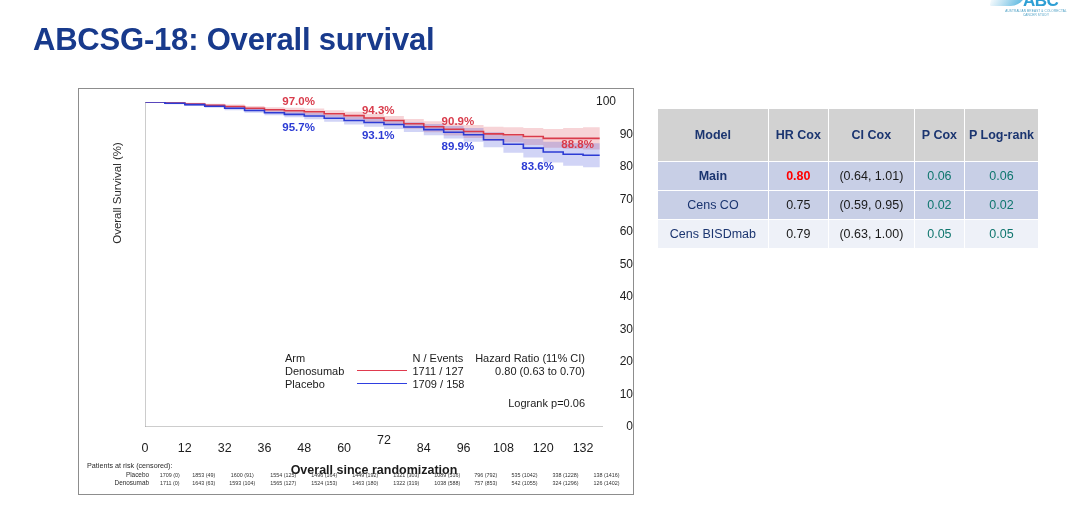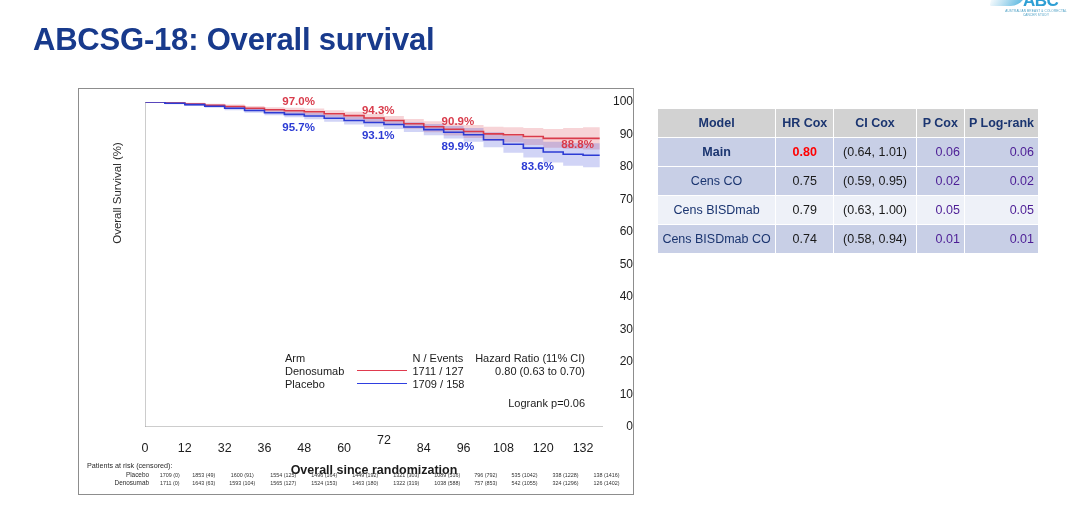--- a/index.html
+++ b/index.html
@@ -209,40 +209,40 @@
     width: 382px;
     border-collapse: separate;
     border-spacing: 1px;
     font-size: 12.5px;
   }
   #stats-table th {
     background: #d2d2d2;
     color: #1b3570;
     font-weight: bold;
     font-size: 12.5px;
-    padding: 7px 4px;
+    padding: 19px 4px;
     text-align: center;
     white-space: nowrap;
   }
   #stats-table td {
     padding: 7px 4px;
     text-align: center;
     color: #1a1a1a;
     white-space: nowrap;
     font-size: 12.5px;
   }
   #stats-table tr.shade-a td { background: #c8cfe6; }
   #stats-table tr.shade-b td { background: #eef1f8; }
   #stats-table td.model-cell { color: #1b3570; }
   #stats-table tr.row-main td.model-cell { font-weight: bold; }
   #stats-table tr.row-main td.hr-cell {
     color: #FF0000;
     font-weight: bold;
   }
-  #stats-table td.p-cell { color: #4c1d95; text-align: right; }
+  #stats-table td.p-cell { color: #0f766e; }
   #stats-table col.c-model { width: 118px; }
   #stats-table col.c-hr    { width: 62px; }
   #stats-table col.c-ci    { width: 92px; }
   #stats-table col.c-pcox  { width: 52px; }
   #stats-table col.c-plr   { width: 58px; }
 </style>
 </head>
 <body>
 
 <div id="logo">
@@ -263,21 +263,21 @@
       <div class="ytick-label" style="top: 330px; width: 54px;">0</div>
       <div class="ytick-label" style="top: 297.5px; width: 54px;">10</div>
       <div class="ytick-label" style="top: 265px; width: 54px;">20</div>
       <div class="ytick-label" style="top: 232.5px; width: 54px;">30</div>
       <div class="ytick-label" style="top: 200px; width: 54px;">40</div>
       <div class="ytick-label" style="top: 167.5px; width: 54px;">50</div>
       <div class="ytick-label" style="top: 135px; width: 54px;">60</div>
       <div class="ytick-label" style="top: 102.5px; width: 54px;">70</div>
       <div class="ytick-label" style="top: 70px; width: 54px;">80</div>
       <div class="ytick-label" style="top: 37.5px; width: 54px;">90</div>
-      <div class="ytick-label" style="top: 5px; width: 54px;">100</div>
+      <div class="ytick-label" style="top: 5px; width: 54px; text-align: center;">100</div>
     </div>
 
   <div class="plot-area">
     <svg id="svg-plot" width="458" height="325">
         <path d="M0.00,0.00 L19.91,0.00 L19.91,0.00 L39.83,0.00 L39.83,0.65 L59.74,0.65 L59.74,1.63 L79.65,1.63 L79.65,2.60 L99.57,2.60 L99.57,3.90 L119.48,3.90 L119.48,5.20 L139.39,5.20 L139.39,5.85 L159.30,5.85 L159.30,6.50 L179.22,6.50 L179.22,8.13 L199.13,8.13 L199.13,9.75 L219.04,9.75 L219.04,11.70 L238.96,11.70 L238.96,13.97 L258.87,13.97 L258.87,16.90 L278.78,16.90 L278.78,19.18 L298.70,19.18 L298.70,21.13 L318.61,21.13 L318.61,23.07 L338.52,23.07 L338.52,24.70 L358.43,24.70 L358.43,25.35 L378.35,25.35 L378.35,26.00 L398.26,26.00 L398.26,26.97 L418.17,26.97 L418.17,26.00 L438.09,26.00 L438.09,25.35 L454.68,25.35 L454.68,25.35 L454.68,47.45 L454.68,47.45 L438.09,47.45 L438.09,46.80 L418.17,46.80 L418.17,45.82 L398.26,45.82 L398.26,42.90 L378.35,42.90 L378.35,40.30 L358.43,40.30 L358.43,39.00 L338.52,39.00 L338.52,36.07 L318.61,36.07 L318.61,33.47 L298.70,33.47 L298.70,30.22 L278.78,30.22 L278.78,26.65 L258.87,26.65 L258.87,23.07 L238.96,23.07 L238.96,20.15 L219.04,20.15 L219.04,17.55 L199.13,17.55 L199.13,15.28 L179.22,15.28 L179.22,13.00 L159.30,13.00 L159.30,11.70 L139.39,11.70 L139.39,10.40 L119.48,10.40 L119.48,8.45 L99.57,8.45 L99.57,6.50 L79.65,6.50 L79.65,4.88 L59.74,4.88 L59.74,3.25 L39.83,3.25 L39.83,1.95 L19.91,1.95 L19.91,0.00 L0.00,0.00 Z" fill="#D93B4B" fill-opacity="0.22" stroke="none"></path>
         <path d="M0.00,0.00 L19.91,0.00 L19.91,0.32 L39.83,0.32 L39.83,1.30 L59.74,1.30 L59.74,2.60 L79.65,2.60 L79.65,4.23 L99.57,4.23 L99.57,6.18 L119.48,6.18 L119.48,8.13 L139.39,8.13 L139.39,9.43 L159.30,9.43 L159.30,10.72 L179.22,10.72 L179.22,12.68 L199.13,12.68 L199.13,14.63 L219.04,14.63 L219.04,16.25 L238.96,16.25 L238.96,17.88 L258.87,17.88 L258.87,20.15 L278.78,20.15 L278.78,22.10 L298.70,22.10 L298.70,24.05 L318.61,24.05 L318.61,26.00 L338.52,26.00 L338.52,30.22 L358.43,30.22 L358.43,33.80 L378.35,33.80 L378.35,36.73 L398.26,36.73 L398.26,39.65 L418.17,39.65 L418.17,40.95 L438.09,40.95 L438.09,41.27 L454.68,41.27 L454.68,41.27 L454.68,65.32 L454.68,65.32 L438.09,65.32 L438.09,63.70 L418.17,63.70 L418.17,60.45 L398.26,60.45 L398.26,55.57 L378.35,55.57 L378.35,50.70 L358.43,50.70 L358.43,45.18 L338.52,45.18 L338.52,39.65 L318.61,39.65 L318.61,36.40 L298.70,36.40 L298.70,33.15 L278.78,33.15 L278.78,29.90 L258.87,29.90 L258.87,26.97 L238.96,26.97 L238.96,24.70 L219.04,24.70 L219.04,22.43 L199.13,22.43 L199.13,19.82 L179.22,19.82 L179.22,17.22 L159.30,17.22 L159.30,15.28 L139.39,15.28 L139.39,13.32 L119.48,13.32 L119.48,10.72 L99.57,10.72 L99.57,8.13 L79.65,8.13 L79.65,5.85 L59.74,5.85 L59.74,3.90 L39.83,3.90 L39.83,2.27 L19.91,2.27 L19.91,0.00 L0.00,0.00 Z" fill="#2C3BD4" fill-opacity="0.22" stroke="none"></path>
         <path d="M0.00,0.00 L19.91,0.00 L19.91,0.98 L39.83,0.98 L39.83,1.95 L59.74,1.95 L59.74,3.25 L79.65,3.25 L79.65,4.55 L99.57,4.55 L99.57,6.18 L119.48,6.18 L119.48,7.80 L139.39,7.80 L139.39,8.78 L159.30,8.78 L159.30,9.75 L179.22,9.75 L179.22,11.70 L199.13,11.70 L199.13,13.65 L219.04,13.65 L219.04,15.93 L238.96,15.93 L238.96,18.53 L258.87,18.53 L258.87,21.78 L278.78,21.78 L278.78,24.70 L298.70,24.70 L298.70,27.30 L318.61,27.30 L318.61,29.57 L338.52,29.57 L338.52,31.85 L358.43,31.85 L358.43,32.82 L378.35,32.82 L378.35,34.45 L398.26,34.45 L398.26,36.40 L418.17,36.40 L418.17,36.40 L438.09,36.40 L438.09,36.40 L454.68,36.40 L454.68,36.40" fill="none" stroke="#D93B4B" stroke-width="1.6"></path>
         <path d="M0.00,0.00 L19.91,0.00 L19.91,1.30 L39.83,1.30 L39.83,2.60 L59.74,2.60 L59.74,4.23 L79.65,4.23 L79.65,6.18 L99.57,6.18 L99.57,8.45 L119.48,8.45 L119.48,10.72 L139.39,10.72 L139.39,12.35 L159.30,12.35 L159.30,13.97 L179.22,13.97 L179.22,16.25 L199.13,16.25 L199.13,18.53 L219.04,18.53 L219.04,20.47 L238.96,20.47 L238.96,22.43 L258.87,22.43 L258.87,25.03 L278.78,25.03 L278.78,27.63 L298.70,27.63 L298.70,30.22 L318.61,30.22 L318.61,32.82 L338.52,32.82 L338.52,37.70 L358.43,37.70 L358.43,42.25 L378.35,42.25 L378.35,46.15 L398.26,46.15 L398.26,50.05 L418.17,50.05 L418.17,52.32 L438.09,52.32 L438.09,53.30 L454.68,53.30 L454.68,53.30" fill="none" stroke="#2C3BD4" stroke-width="1.6"></path>
         <path d="M0,0 L0,325" stroke="#9a9a9a" stroke-width="1" fill="none"></path>
         <path d="M0,325 L458,325" stroke="#9a9a9a" stroke-width="1" fill="none"></path>
@@ -435,21 +435,14 @@
         <td class="p-cell">0.02</td>
         <td class="p-cell">0.02</td>
       </tr>
       <tr class="shade-b">
         <td class="model-cell">Cens BISDmab</td>
         <td class="hr-cell">0.79</td>
         <td class="ci-cell">(0.63, 1.00)</td>
         <td class="p-cell">0.05</td>
         <td class="p-cell">0.05</td>
       </tr>
-      <tr class="shade-a">
-        <td class="model-cell">Cens BISDmab CO</td>
-        <td class="hr-cell">0.74</td>
-        <td class="ci-cell">(0.58, 0.94)</td>
-        <td class="p-cell">0.01</td>
-        <td class="p-cell">0.01</td>
-      </tr>
     </tbody>
 </table>
 
 </body></html>

